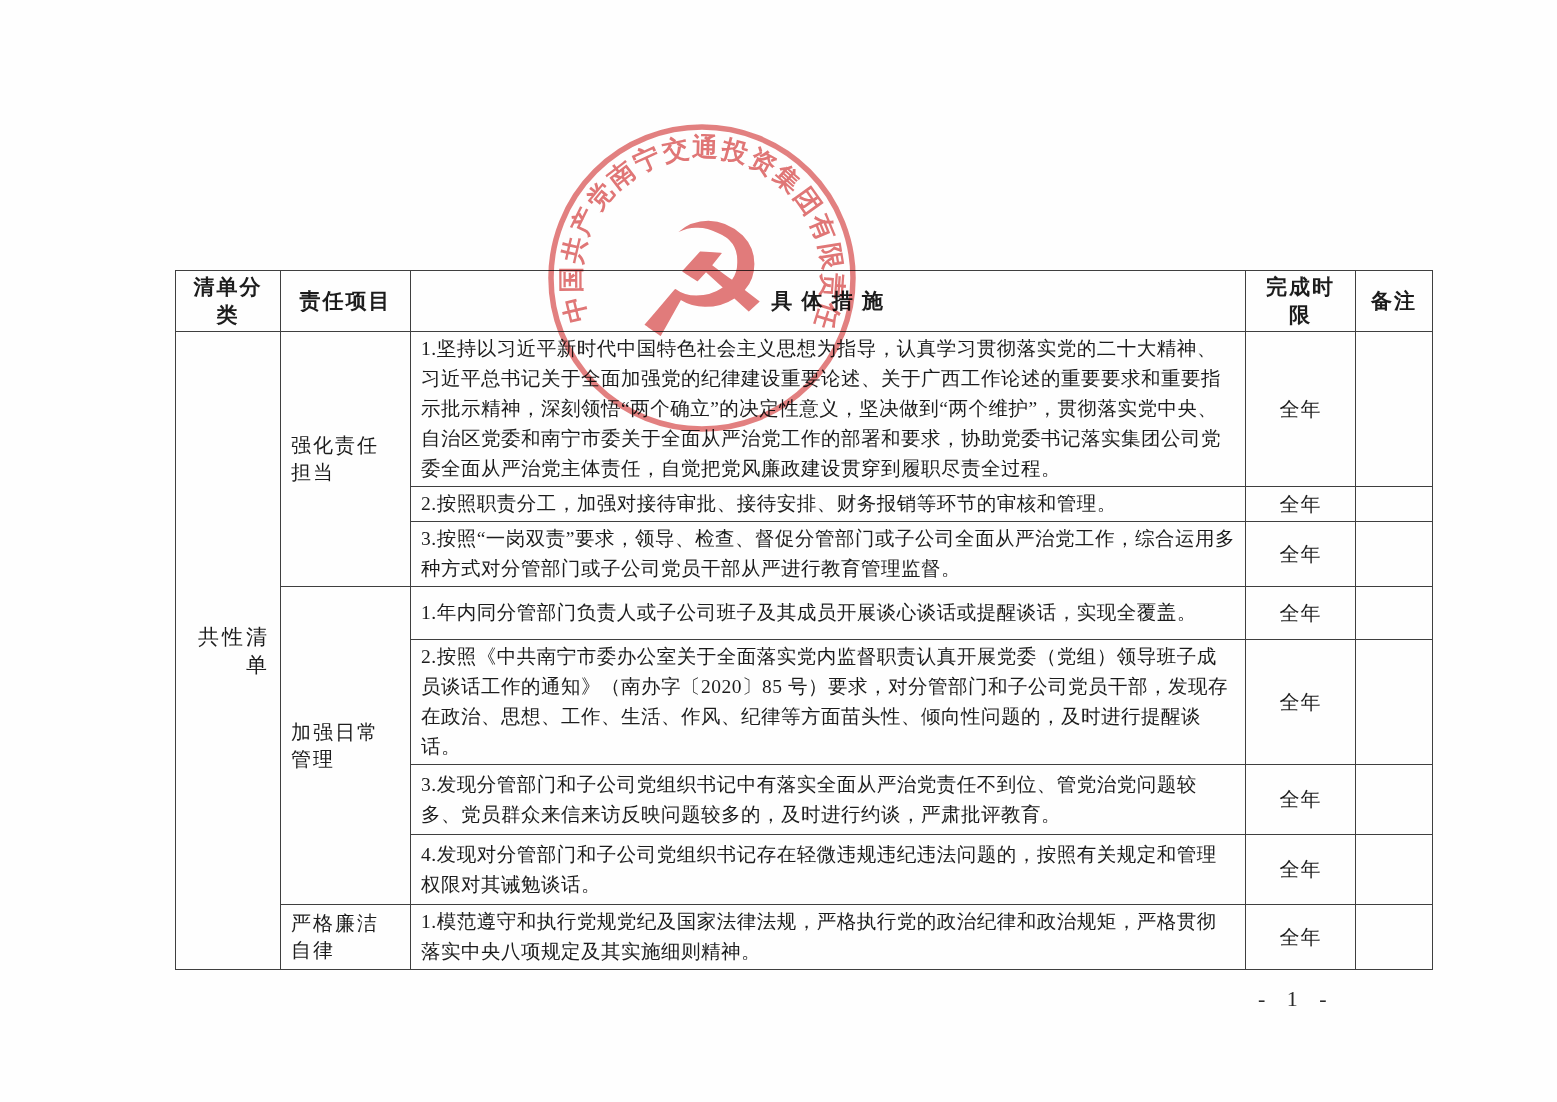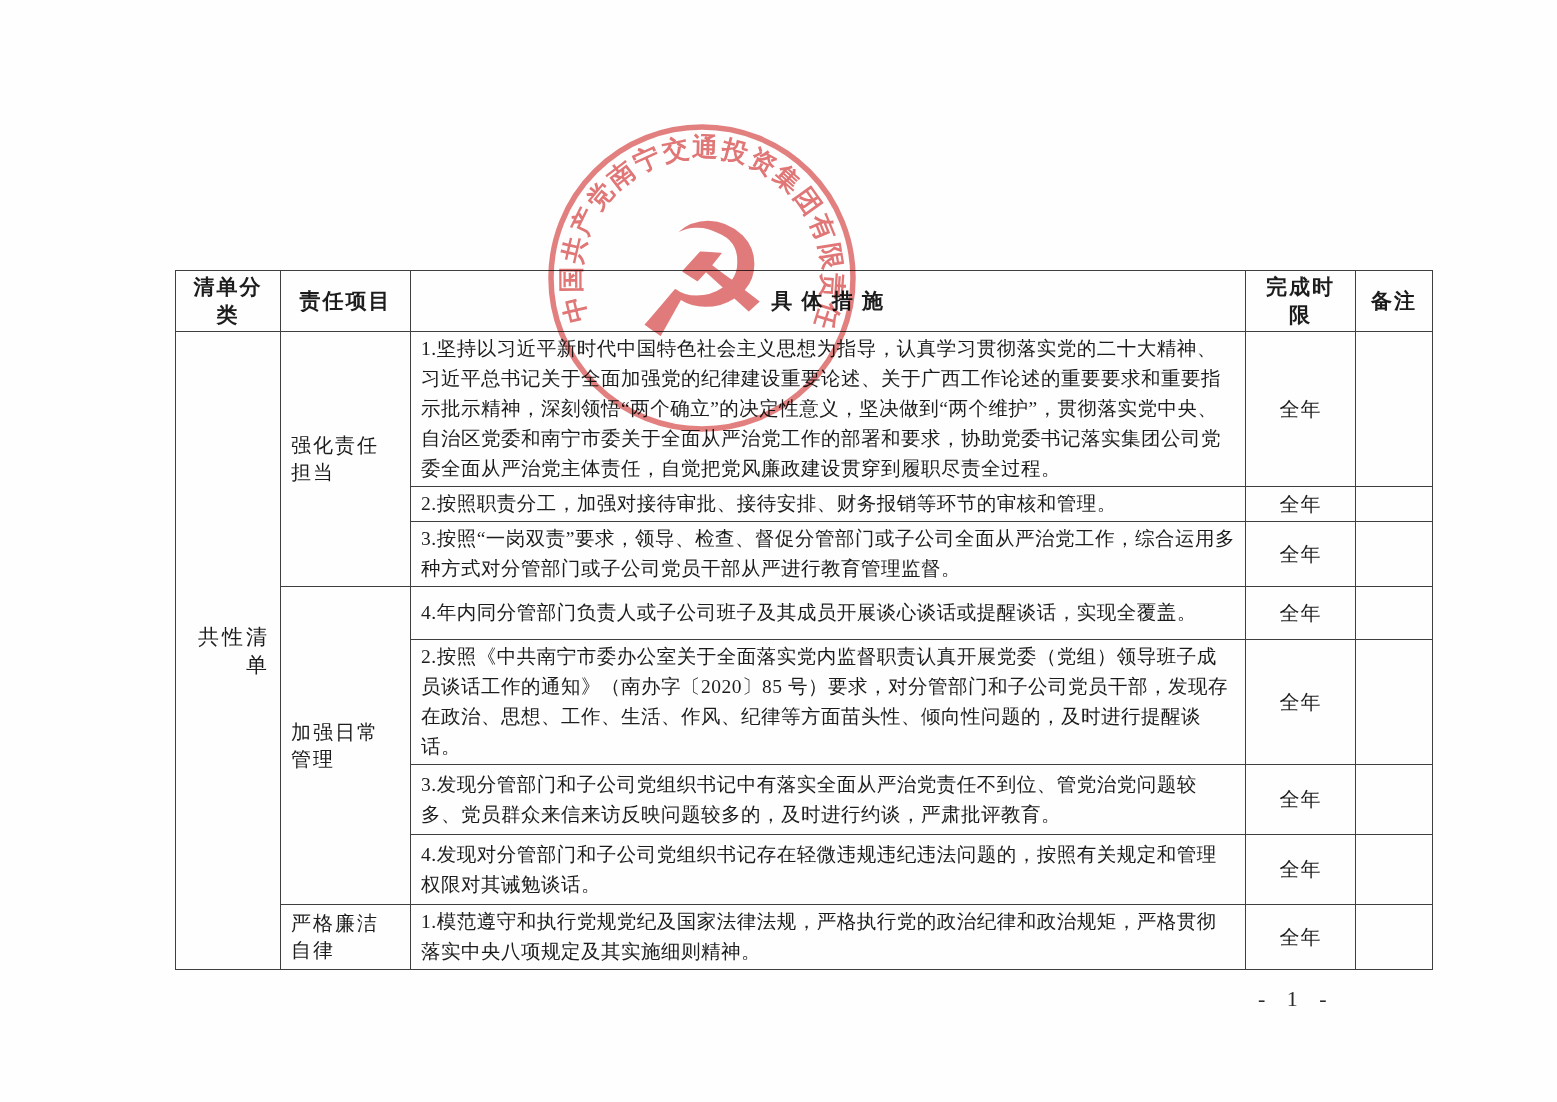--- a/index.html
+++ b/index.html
@@ -148,21 +148,21 @@
         <td class="deadline">全年</td>
         <td class="remark"></td>
       </tr>
       <tr class="r3">
         <td class="measure">3.按照“一岗双责”要求，领导、检查、督促分管部门或子公司全面从严治党工作，综合运用多种方式对分管部门或子公司党员干部从严进行教育管理监督。</td>
         <td class="deadline">全年</td>
         <td class="remark"></td>
       </tr>
       <tr class="r4">
         <td class="project" rowspan="4">加强日常管理</td>
-        <td class="measure">4.年内同分管部门负责人或子公司班子及其成员开展谈心谈话或提醒谈话，实现全覆盖。</td>
+        <td class="measure">1.年内同分管部门负责人或子公司班子及其成员开展谈心谈话或提醒谈话，实现全覆盖。</td>
         <td class="deadline">全年</td>
         <td class="remark"></td>
       </tr>
       <tr class="r5">
         <td class="measure">2.按照《中共南宁市委办公室关于全面落实党内监督职责认真开展党委（党组）领导班子成员谈话工作的通知》（南办字〔2020〕85 号）要求，对分管部门和子公司党员干部，发现存在政治、思想、工作、生活、作风、纪律等方面苗头性、倾向性问题的，及时进行提醒谈话。</td>
         <td class="deadline">全年</td>
         <td class="remark"></td>
       </tr>
       <tr class="r6">
         <td class="measure">3.发现分管部门和子公司党组织书记中有落实全面从严治党责任不到位、管党治党问题较多、党员群众来信来访反映问题较多的，及时进行约谈，严肃批评教育。</td>

